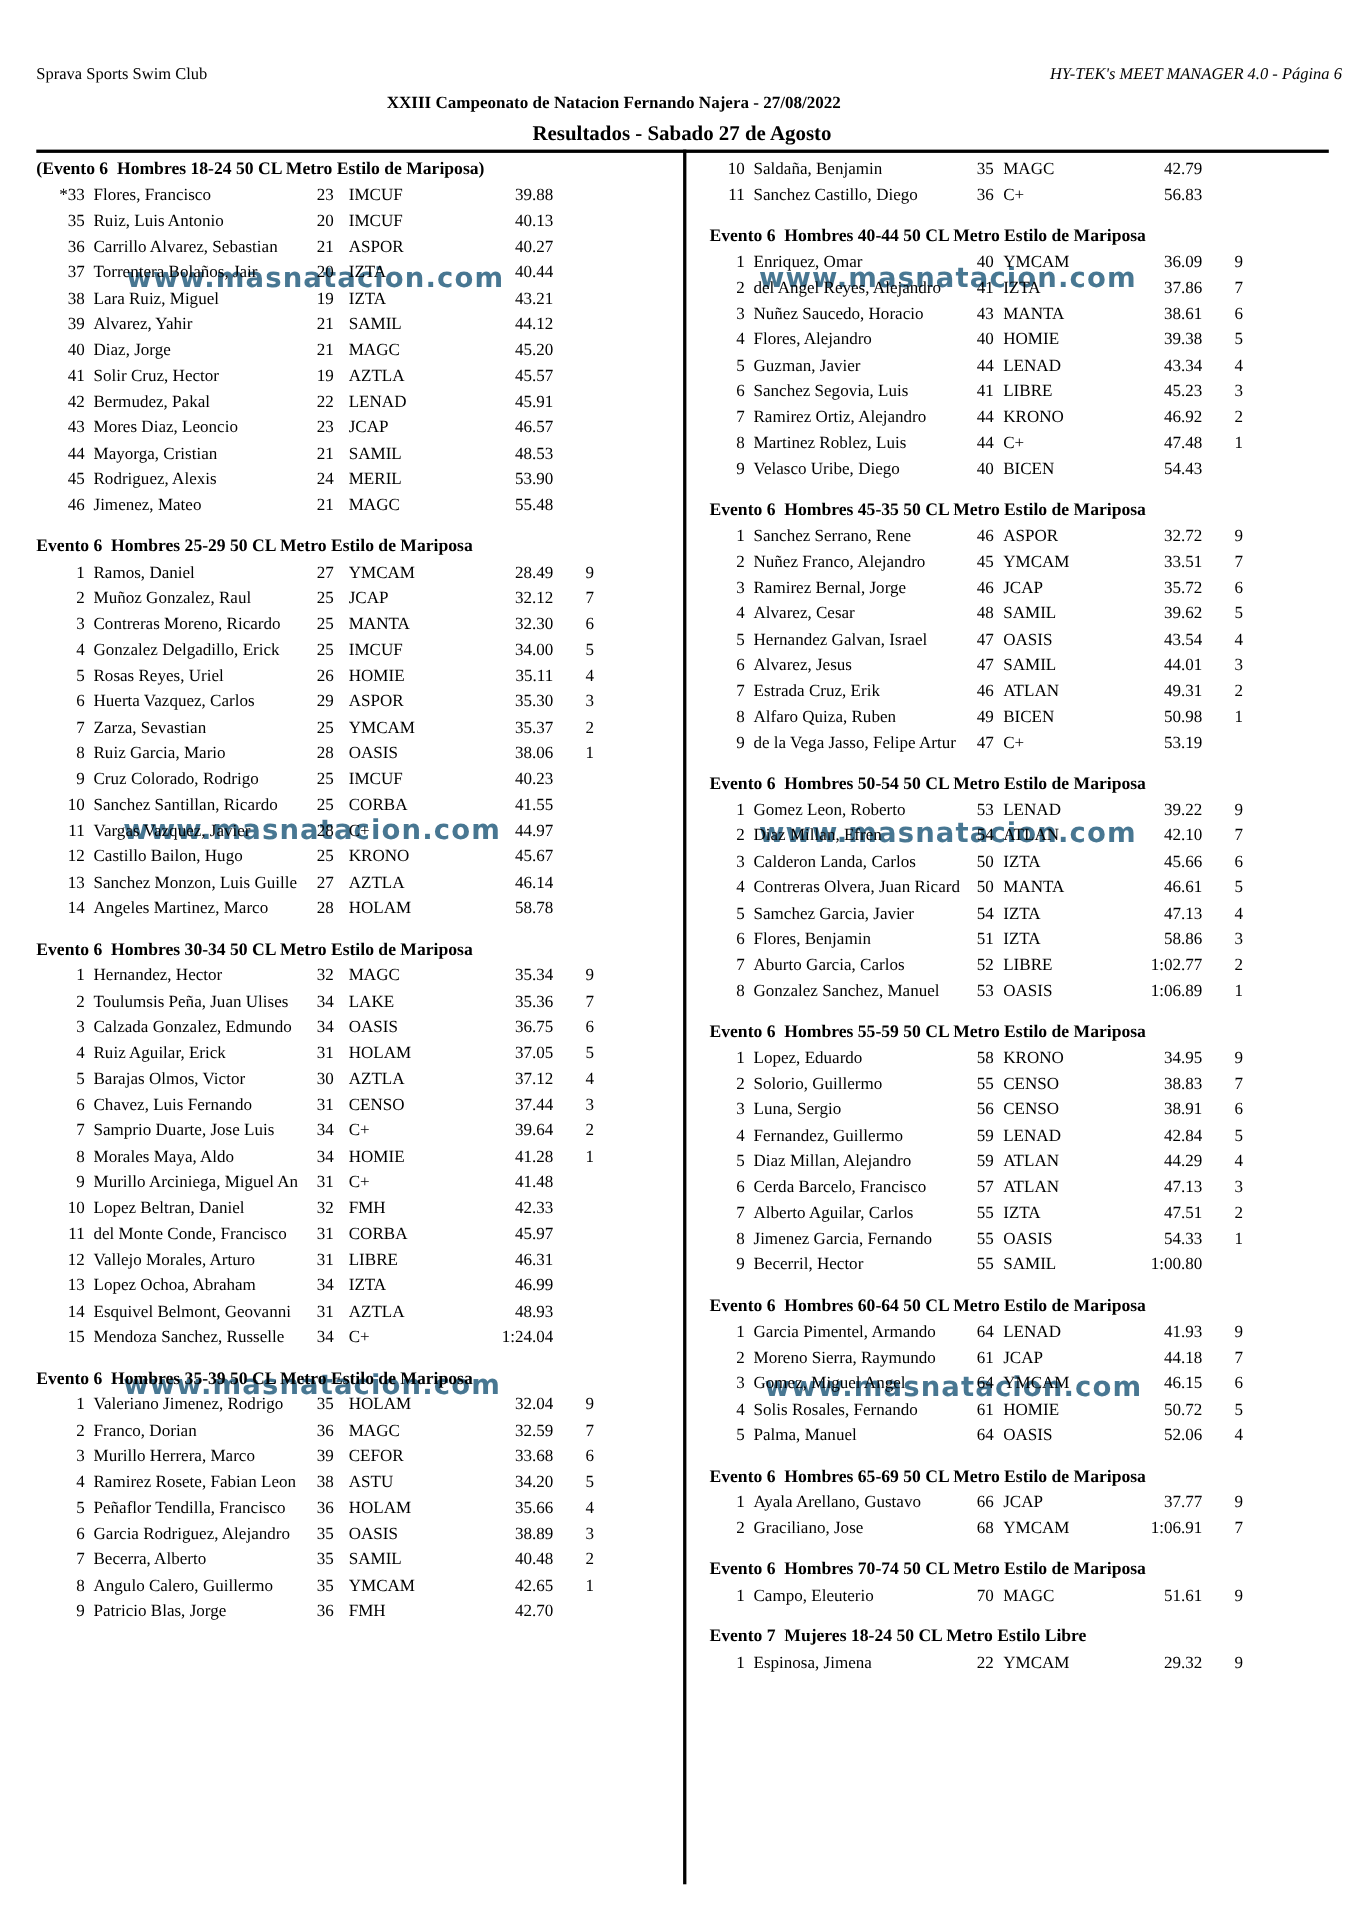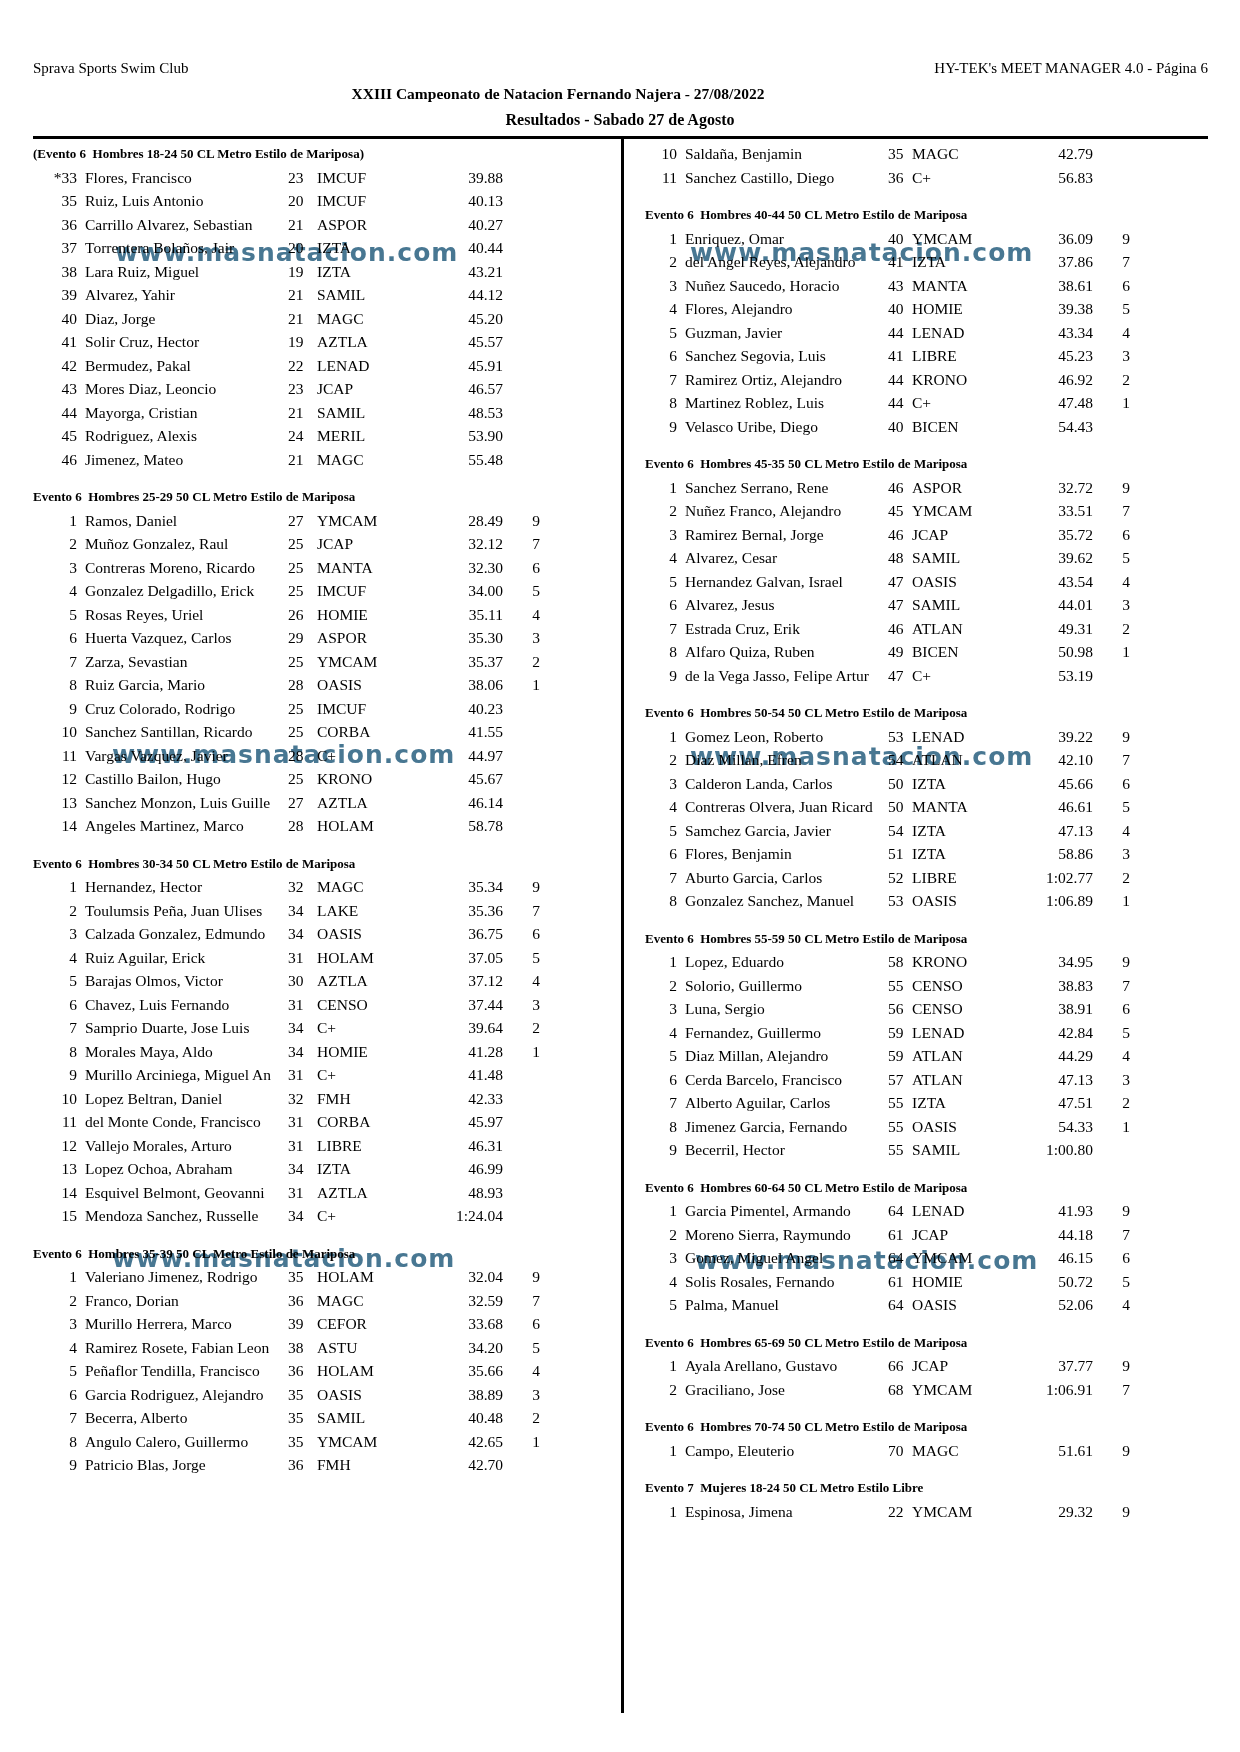--- a/index.html
+++ b/index.html
@@ -2,33 +2,33 @@
 <html><head>
 <meta charset="utf-8">
 <style>
   html,body{margin:0;padding:0;}
   body{
     width:1240px;height:1752px;position:relative;background:#ffffff;
     font-family:"Liberation Serif", serif;color:#000;
     -webkit-font-smoothing:none;
   }
   .page-header-left{position:absolute;left:33px;top:60px;font-size:15px;}
-  .page-header-right{position:absolute;right:32px;top:60px;font-size:15px;}
+  .page-header-right{position:absolute;right:20px;top:60px;font-size:15px;font-style:italic;}
   .meet-title{position:absolute;left:0;top:85px;width:1116px;text-align:center;font-weight:bold;font-size:15.5px;}
-  .meet-subtitle{position:absolute;left:0;top:111px;width:1240px;text-align:center;font-weight:bold;font-size:16px;}
+  .meet-subtitle{position:absolute;left:0;top:111px;width:1240px;text-align:center;font-weight:bold;font-size:19px;}
   .top-rule{position:absolute;left:33px;top:136px;width:1175px;height:3px;background:#000;}
   .col-divider{position:absolute;left:621px;top:136px;width:3px;height:1577px;background:#000;}
 
   .column{position:absolute;top:142px;}
   .col-left{left:33px;width:556px;}
   .col-right{left:645px;width:563px;}
 
   .event-section{margin:0;}
   .event-section + .event-section{margin-top:14px;}
-  .event-title{font-weight:bold;font-size:13px;line-height:23.5px;white-space:pre;}
+  .event-title{font-weight:bold;font-size:16px;line-height:23.5px;white-space:pre;}
   .result-row{display:flex;line-height:23.5px;font-size:15.5px;white-space:nowrap;}
   .cell{display:block;overflow:hidden;}
   .place{text-align:right;flex:0 0 auto;}
   .name{flex:0 0 auto;padding-left:8px;box-sizing:border-box;}
   .age{flex:0 0 auto;}
   .team{flex:0 0 auto;}
   .time{text-align:right;flex:0 0 auto;}
   .points{text-align:right;flex:0 0 auto;}
 
   .col-left .place{width:44px;font-family:Liberation Serif, serif;}

